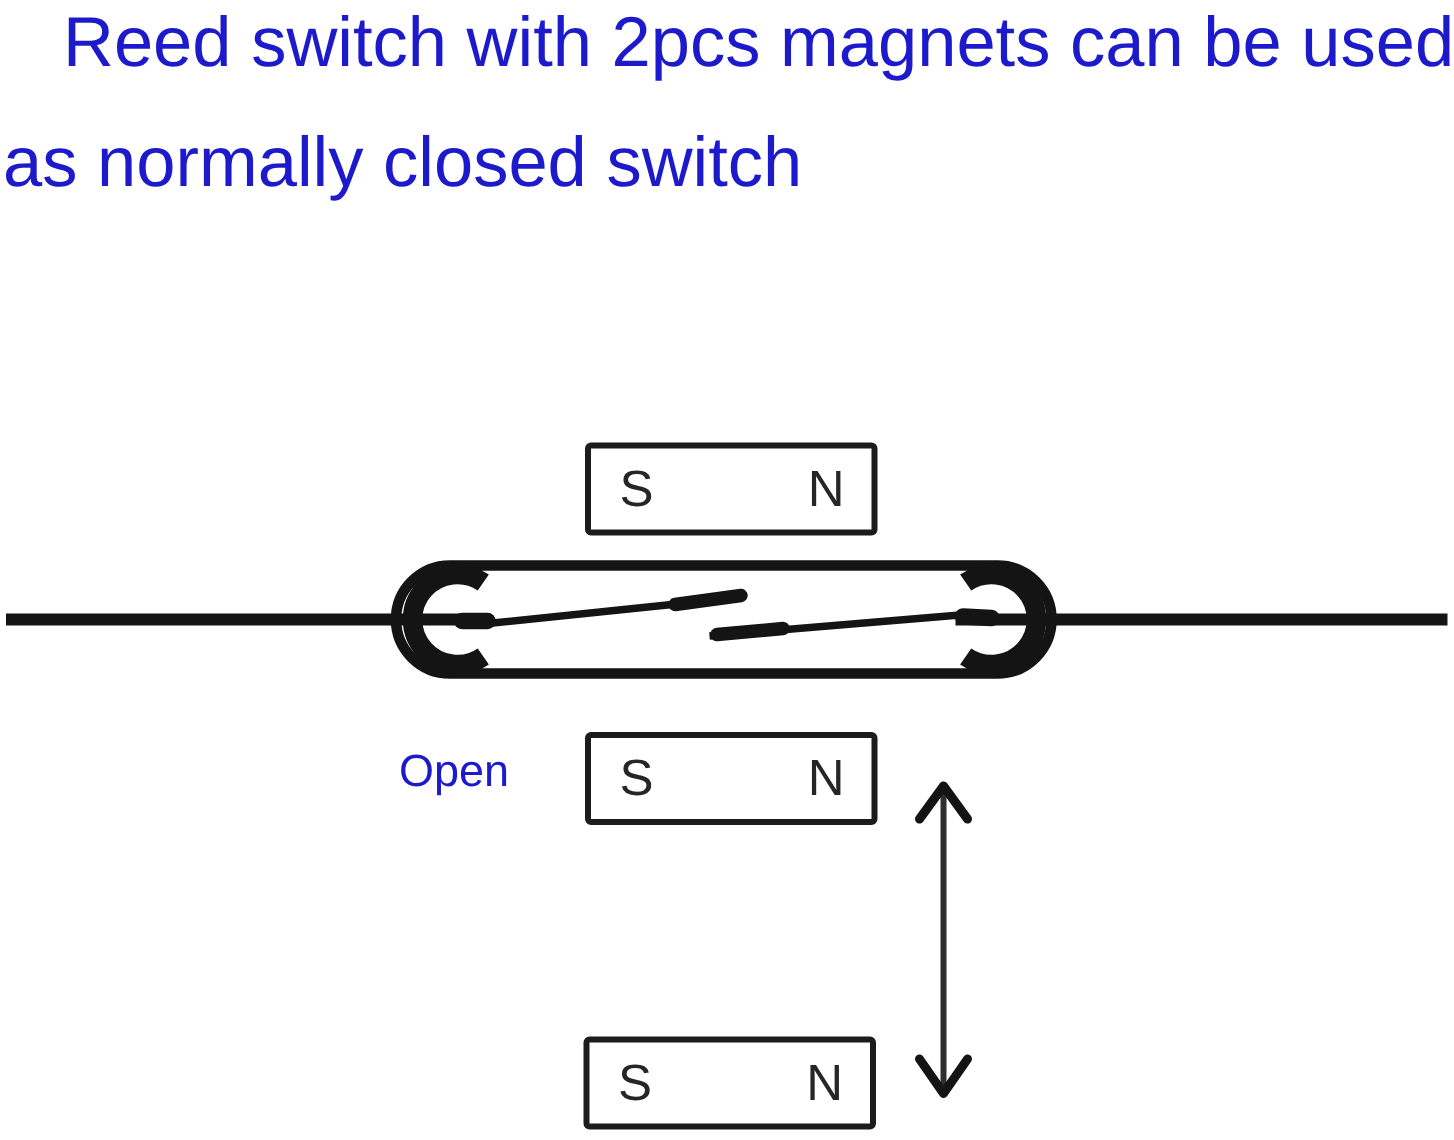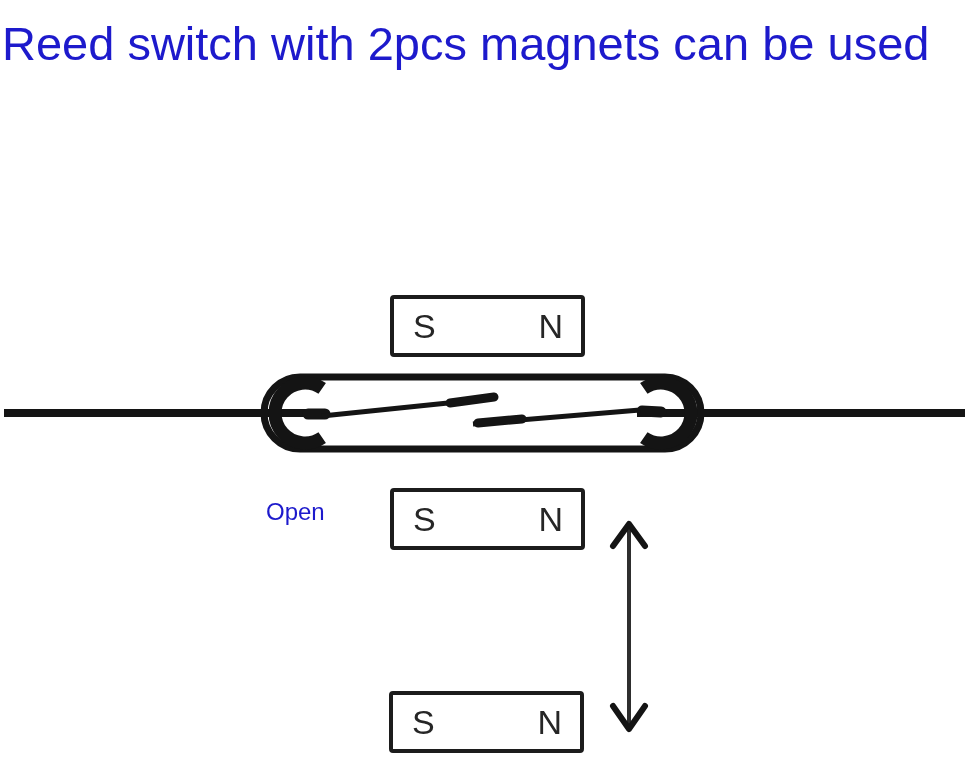--- a/index.html
+++ b/index.html
@@ -18,21 +18,21 @@
   
   .title-line {
     position: absolute;
     left: 2px;
     color: #1d1acc;
     font-size: 47px;
     line-height: 1;
     white-space: nowrap;
     letter-spacing: 0px;
   }
-  .title-line.l1 { top: 20px; }
+  .title-line.l1 { top: 4px; margin-left: 40px; }
   .title-line.l2 { top: 84px; }
 
   
   .magnet {
     position: absolute;
     width: 195px;
     height: 62px;
     box-sizing: border-box;
     border: 4px solid #1c1c1c;
     border-radius: 4px;
@@ -46,40 +46,41 @@
     line-height: 1;
   }
   .magnet.top    { left: 390px; top: 295px; }
   .magnet.open   { left: 390px; top: 488px; }
   .magnet.closed { left: 389px; top: 691px; }
 
   
   .state-label {
     position: absolute;
     color: #1d1acc;
-    font-size: 24px;
+    font-size: 30px;
     line-height: 1;
     white-space: nowrap;
   }
   .state-label.open   { left: 266px; top: 500px; }
   .state-label.closed { left: 264px; top: 703px; }
 
   
   svg.drawing {
     position: absolute;
     left: 0;
     top: 0;
   }
 </style>
 </head>
 <body>
 
 <div class="stage">
 
   <div class="title-line l1">Reed switch with 2pcs magnets can be used</div>
+  <div class="title-line l2">as normally closed switch</div>
 
   <svg class="drawing" width="969" height="760" viewBox="0 0 969 760">
     <g fill="none" stroke="#141414">
 
       <rect x="264" y="377" width="437" height="72" rx="36" stroke-width="7" fill="#ffffff"></rect>
 
       <line x1="4" y1="413" x2="327" y2="413" stroke-width="8"></line>
       <line x1="637" y1="413" x2="965" y2="413" stroke-width="8"></line>
 
       <line x1="308" y1="414" x2="325" y2="414" stroke-width="11" stroke-linecap="round"></line>

